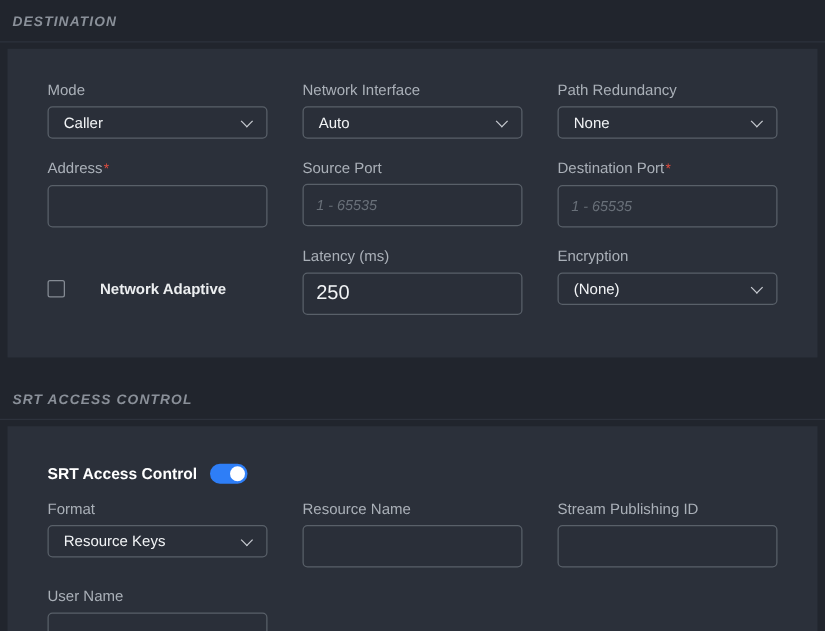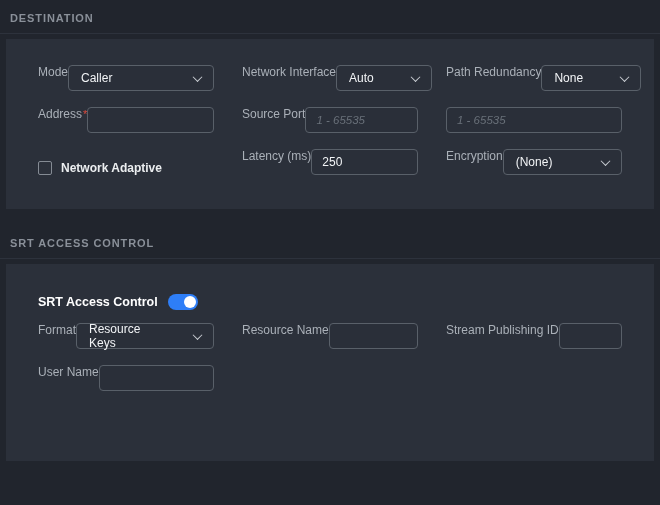--- a/index.html
+++ b/index.html
@@ -15,36 +15,37 @@
   .section-header {
     padding: 8px 10px 7px 10px;
     border-bottom: 1px solid #2d323c;
   }
   .section-title {
     font-size: 11px;
     font-weight: 700;
     letter-spacing: 0.9px;
     color: #8a9099;
     text-transform: uppercase;
+    font-style: italic;
   }
   .panel {
     background: #2b303a;
     margin: 5px 6px 0 6px;
   }
   .panel-destination { padding: 26px 32px 34px 32px; }
   .panel-access { padding: 30px 32px 28px 32px; height: 197px; }
   .header-access { margin-top: 16px; }
 
   .grid {
     display: grid;
     grid-template-columns: repeat(3, 176px);
     column-gap: 28px;
     row-gap: 16px;
   }
-  .field { display: flex; flex-direction: row; }
+  .field { display: flex; flex-direction: column; }
   .field-label {
     font-size: 12px;
     color: #aab0b8;
     margin-bottom: 6px;
     line-height: 14px;
     white-space: nowrap;
   }
   .required-mark {
     color: var(--required, #de4b3e);
     font-size: 11px;
@@ -52,22 +53,22 @@
   }
   .label-spacer { height: 20px; }
 
   .text-input {
     height: 26px;
     width: 100%;
     background: #2a2f39;
     border: 1px solid #596069;
     border-radius: 4px;
     color: #f2f4f6;
-    font-size: 12px;
-    padding: 0 10px;
+    font-size: 16px;
+    padding: 16px 10px;
     font-family: inherit;
     outline: none;
   }
   .text-input::placeholder {
     color: #697079;
     font-style: italic;
     font-size: 11.5px;
   }
 
   .select {
@@ -92,21 +93,22 @@
     height: 7px;
     border-right: 1.6px solid #c8ccd2;
     border-bottom: 1.6px solid #c8ccd2;
     transform: rotate(45deg) translate(-1px, -1px);
     flex: 0 0 auto;
   }
 
   .checkbox-row {
     height: 26px;
     display: flex;
-    align-items: flex-end;
+    align-items: center;
+    gap: 19px;
   }
   .checkbox {
     width: 14px;
     height: 14px;
     border: 1px solid #858b94;
     border-radius: 2px;
     background: #2c313b;
     display: inline-block;
     cursor: pointer;
     flex: 0 0 auto;
@@ -192,20 +194,23 @@
         </span>
         <input class="text-input" type="text" style="">
       </div>
 
       <div class="field">
         <span class="field-label">Source Port</span>
         <input class="text-input" type="text" placeholder="1 - 65535" style="">
       </div>
 
       <div class="field">
+        <span class="field-label">
+          <span>Destination Port</span><span class="required-mark">*</span>
+        </span>
         <input class="text-input" type="text" placeholder="1 - 65535" style="">
       </div>
 
       <div class="field">
         <div class="label-spacer"></div>
         <div class="checkbox-row">
           <span class="checkbox"></span>
           <span class="checkbox-label">Network Adaptive</span>
         </div>
       </div>

